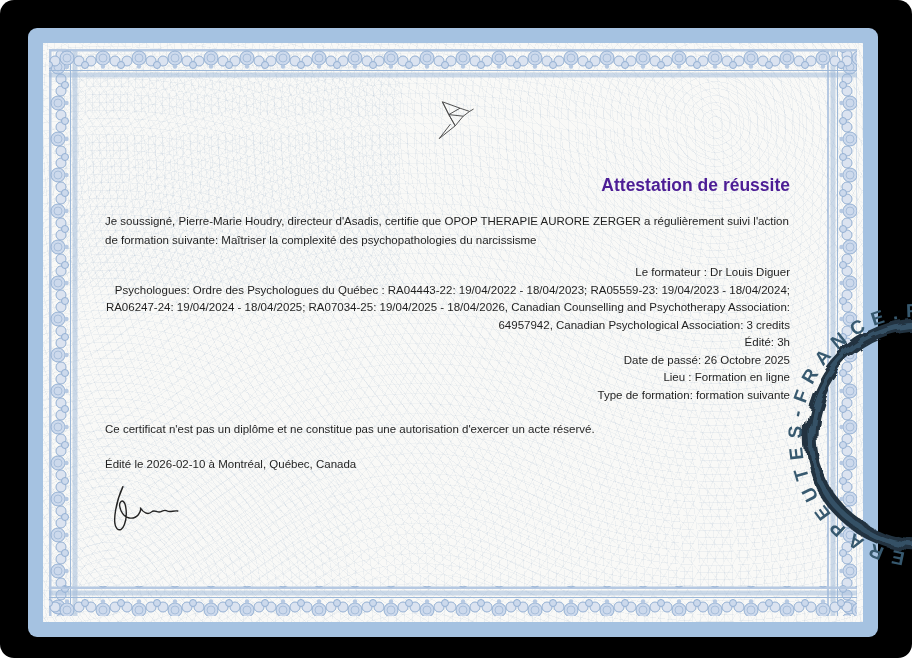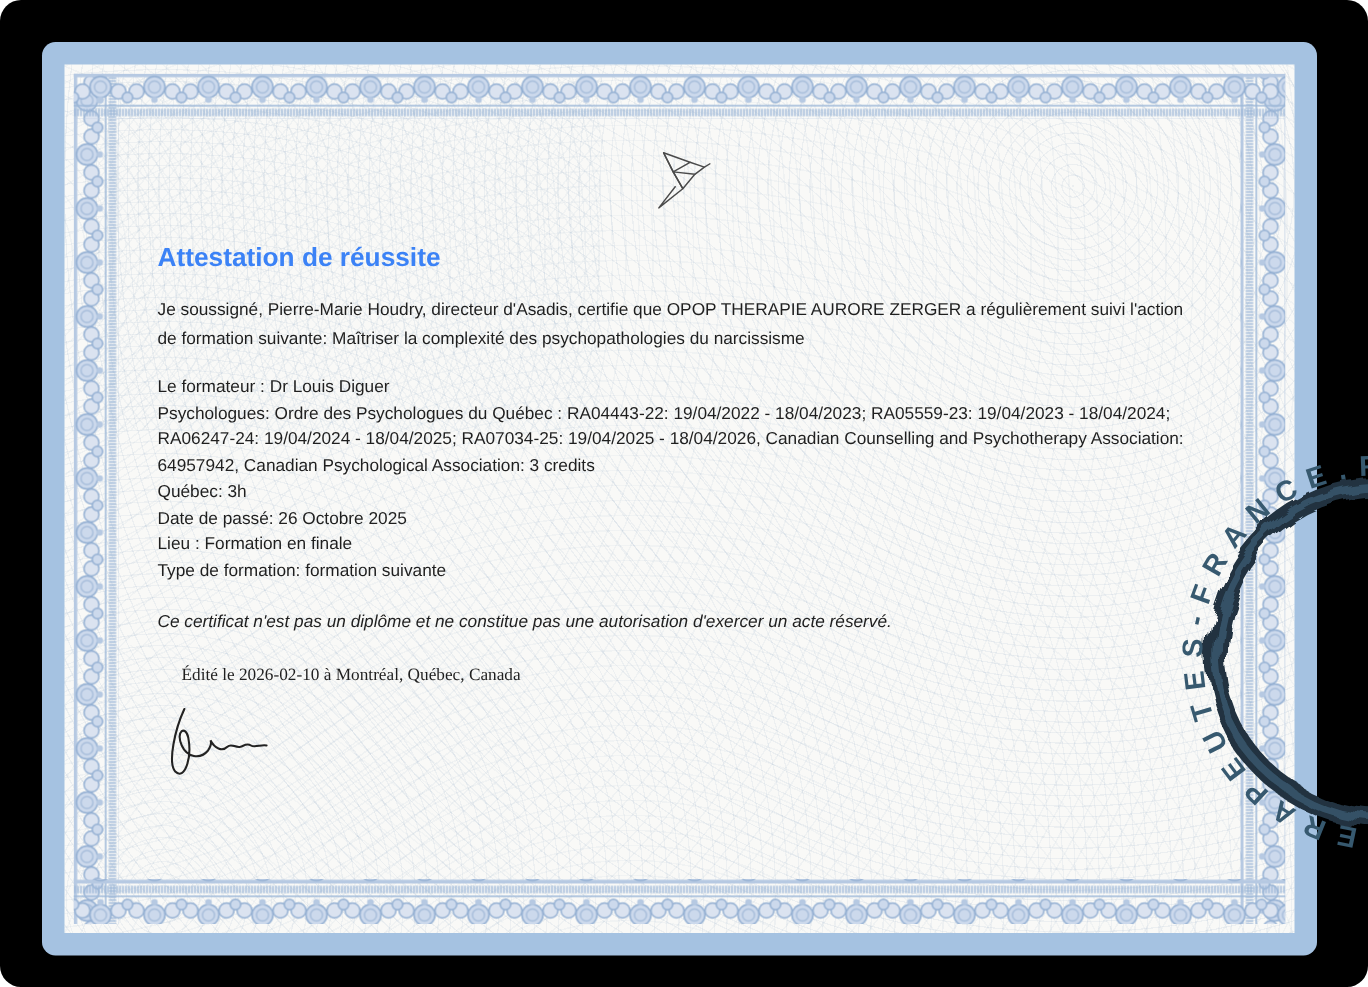--- a/index.html
+++ b/index.html
@@ -32,28 +32,28 @@
     position:absolute;left:50px;top:430px;width:300px;height:185px;opacity:.4;
     background:repeating-linear-gradient(38deg, rgba(110,145,180,.12) 0 1px, transparent 1px 7px);
   }
   .lace{position:absolute;left:49px;top:49px;}
   .content{
     position:absolute;left:105px;top:0;width:685px;color:#1f1f1f;
     font-size:11.5px;line-height:19px;
   }
   .bird{display:block;margin:95px auto 0;}
   .title{
-    text-align:left;font-weight:bold;font-size:17.5px;line-height:22px;
-    color:#3b82f6;margin:13px 0 0 0;
+    text-align:right;font-weight:bold;font-size:17.5px;line-height:22px;
+    color:#4c1d95;margin:27px 0 0 0;
   }
   .intro{margin:16px 0 0 0;}
-  .details{margin:14px 0 0 0;line-height:17.5px;}
+  .details{margin:14px 0 0 0;line-height:17.5px;text-align:right;}
   .lbl{font-weight:normal;}
-  .disclaimer{margin:17px 0 0 0;line-height:17.5px;font-style:italic;}
-  .issued{margin:17px 0 0 16px;line-height:17.5px;font-family:Liberation Serif, serif;}
+  .disclaimer{margin:17px 0 0 0;line-height:17.5px;}
+  .issued{margin:17px 0 0 0;line-height:17.5px;}
   .signature{display:block;margin:8px 0 0 4px;}
   .stamp{position:absolute;left:770px;top:285px;}
 </style>
 </head>
 <body>
 
 <div class="bg"></div>
 <div class="frame"></div>
 <div class="paper"></div>
 <div class="net"></div>
@@ -112,23 +112,23 @@
     </g>
   </svg>
 
   <h1 class="title">Attestation de réussite</h1>
 
   <p class="intro"><span>Je soussigné, Pierre-Marie Houdry, directeur d'Asadis, certifie que </span><span class="lbl">OPOP THERAPIE AURORE ZERGER</span><span> a régulièrement suivi l'action de formation suivante: Maîtriser la complexité des psychopathologies du narcissisme</span></p>
 
   <div class="details">
     <div><span class="lbl">Le formateur</span><span> : Dr Louis Diguer</span></div>
     <div><span class="lbl">Psychologues</span><span>: Ordre des Psychologues du Québec : RA04443-22: 19/04/2022 - 18/04/2023; RA05559-23: 19/04/2023 - 18/04/2024; RA06247-24: 19/04/2024 - 18/04/2025; RA07034-25: 19/04/2025 - 18/04/2026, Canadian Counselling and Psychotherapy Association: 64957942, Canadian Psychological Association: 3 credits</span></div>
-    <div><span class="lbl">Québec</span><span>: 3h</span></div>
+    <div><span class="lbl">Édité</span><span>: 3h</span></div>
     <div><span class="lbl">Date de passé</span><span>: 26 Octobre 2025</span></div>
-    <div><span class="lbl">Lieu :</span><span> Formation en finale</span></div>
+    <div><span class="lbl">Lieu :</span><span> Formation en ligne</span></div>
     <div><span class="lbl">Type de formation:</span><span> formation suivante</span></div>
   </div>
 
   <p class="disclaimer">Ce certificat n'est pas un diplôme et ne constitue pas une autorisation d'exercer un acte réservé.</p>
 
   <p class="issued">Édité le 2026-02-10 à Montréal, Québec, Canada</p>
 
   <svg class="signature" width="80" height="60" viewBox="0 0 92 66" aria-hidden="true">
     <path d="M16 5 C9 20 3 46 9 53 C16 60 22 43 19 27 C17 17 9 22 14 33 C18 42 28 44 34 37 C36 34 37 31 36 29 C39 35 45 38 49 34 C52 31 55 35 59 34 C62 33 64 31 67 33 C70 35 75 32 79 33" fill="none" stroke="#222" stroke-width="1.6" stroke-linecap="round"></path>
   </svg>

